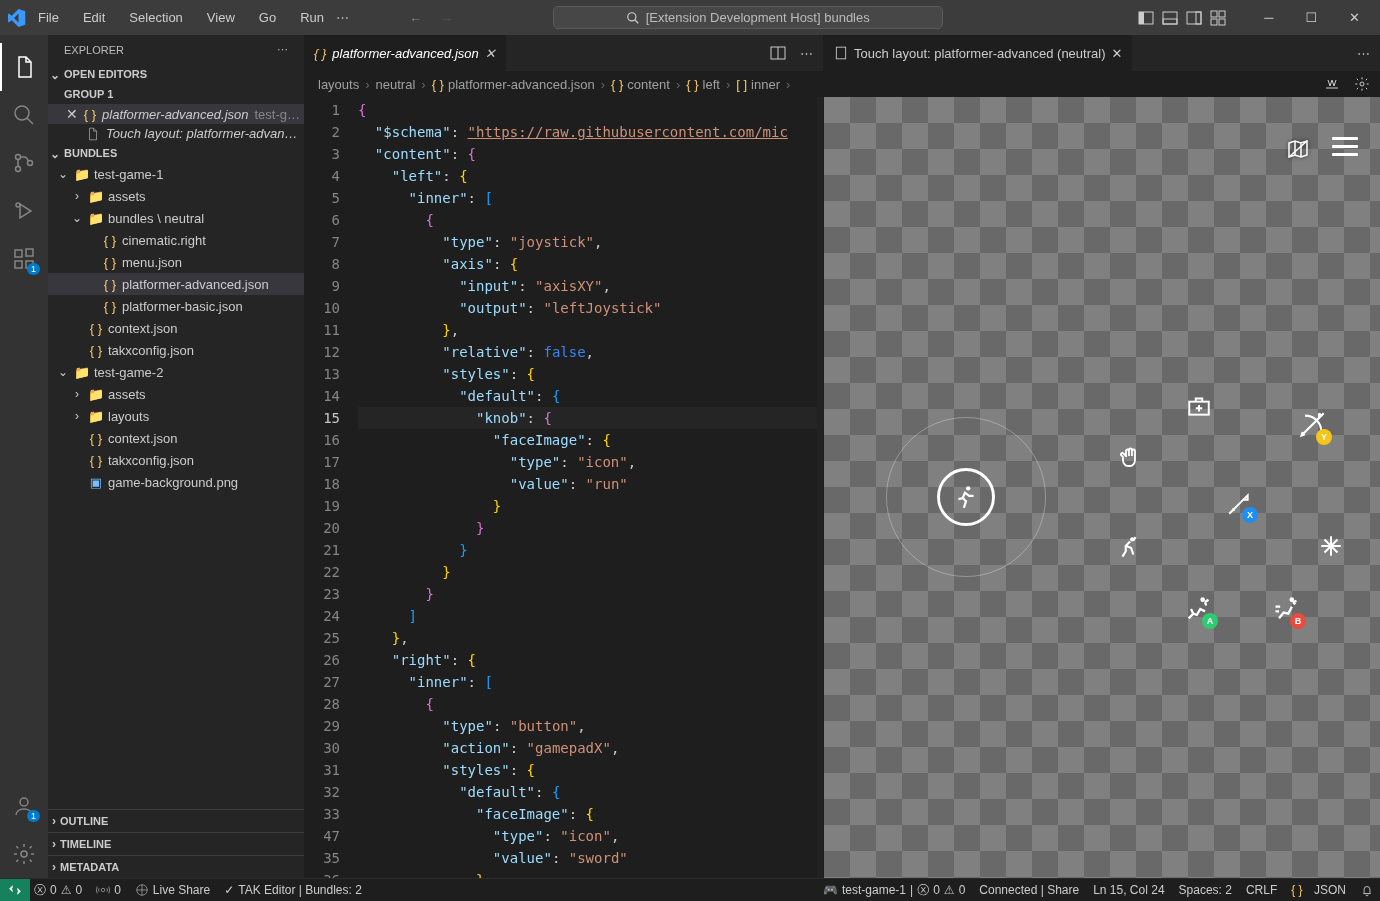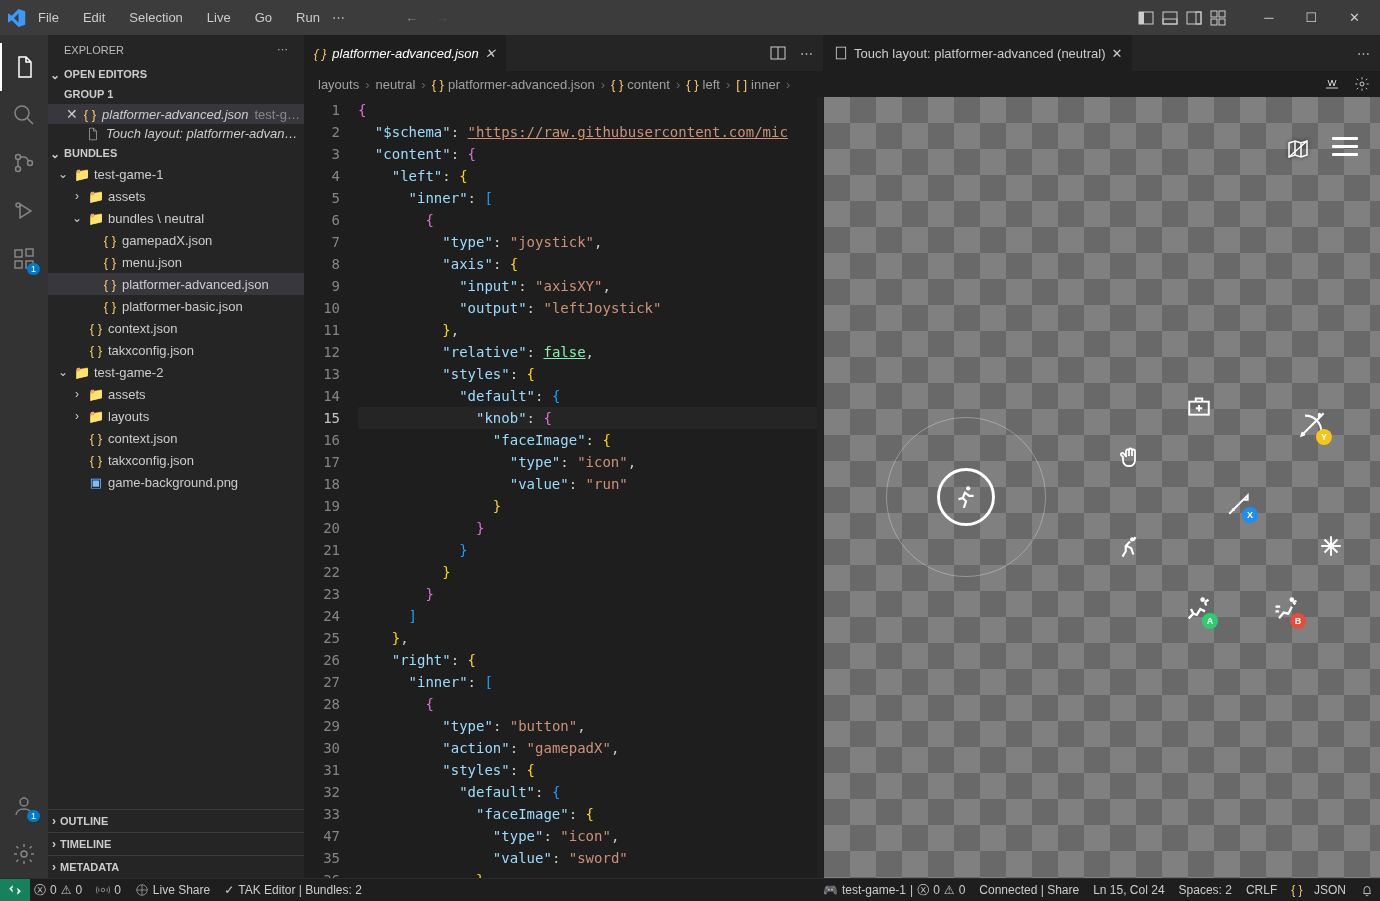--- a/index.html
+++ b/index.html
@@ -210,21 +210,21 @@
   overflow:hidden;
 }
 .code .line { height: 22px; position:relative;}
 .tok-brace { color: #da70d6; }
 .tok-brace2 { color: #ffd700; }
 .tok-brace3 { color: #179fff; }
 .tok-key { color: #9cdcfe; }
 .tok-str { color: #ce9178; }
 .tok-url { color: #ce9178; text-decoration: underline; }
 .tok-punc { color: #cccccc; }
-.tok-bool { color: #86efac; text-decoration: underline; }
+.tok-bool { color: #3b82f6; }
 .line.hl { background: rgba(255,255,255,0.03); }
 .minimap{
   width:6px;
   background:rgba(100,100,100,0.07);
 }
 
 
 .preview {
   flex: 1;
   background-color: #808080;
@@ -289,28 +289,35 @@
 <div class="title-bar">
   <div class="logo">
     <svg width="18" height="18" viewBox="0 0 24 24">
         <path fill="#3b99fc" d="M23 3L14 0 5 9l-4-3L0 7v10l1 1 4-3 9 9 9-3V3zM14 18l-6-6 6-6v12z"></path>
       </svg>
   </div>
   <div class="menu" id="menu-bar">
       <div class="mi">File</div>
       <div class="mi">Edit</div>
       <div class="mi">Selection</div>
-      <div class="mi">Live</div>
+      <div class="mi">View</div>
       <div class="mi">Go</div>
       <div class="mi">Run</div>
     </div>
   <div class="mi">⋯</div>
   <div class="nav">
     <span>←</span>
     <span style="color:#555">→</span>
+  </div>
+  <div class="search-box">
+    <svg width="14" height="14" viewBox="0 0 24 24">
+        <circle cx="10" cy="10" r="7" fill="none" stroke="#ccc" stroke-width="2"></circle>
+        <line x1="15" y1="15" x2="21" y2="21" stroke="#ccc" stroke-width="2"></line>
+      </svg>
+    <span>[Extension Development Host] bundles</span>
   </div>
   <div class="win-controls">
     <div class="layout-icons">
       <svg width="16" height="16" viewBox="0 0 16 16">
           <rect x="1" y="2" width="14" height="12" fill="none" stroke="#ccc"></rect>
           <rect x="1" y="2" width="5" height="12" fill="#ccc"></rect>
         </svg>
       <svg width="16" height="16" viewBox="0 0 16 16">
           <rect x="1" y="2" width="14" height="12" fill="none" stroke="#ccc"></rect>
           <rect x="1" y="9" width="14" height="5" fill="none" stroke="#ccc"></rect>
@@ -425,21 +432,21 @@
           <span class="label">assets</span>
         </div>
         <div class="row" style="padding-left: 22px;">
           <span class="twist">⌄</span>
           <span class="icon"><span class="icon-folder-blue">📁</span></span>
           <span class="label">bundles \ neutral</span>
         </div>
         <div class="row" style="padding-left: 36px;">
           <span class="twist"></span>
           <span class="icon"><span class="icon-json">{ }</span></span>
-          <span class="label">gamepadX.json</span>
+          <span class="label">cinematic.right</span>
         </div>
         <div class="row" style="padding-left: 36px;">
           <span class="twist"></span>
           <span class="icon"><span class="icon-json">{ }</span></span>
           <span class="label">menu.json</span>
         </div>
         <div class="row selected" style="padding-left: 36px;">
           <span class="twist"></span>
           <span class="icon"><span class="icon-json">{ }</span></span>
           <span class="label">platformer-advanced.json</span>

